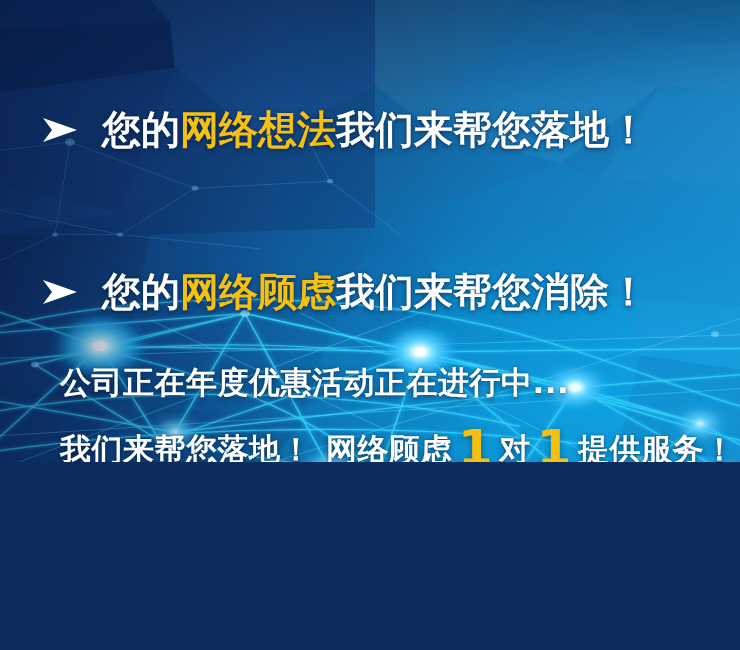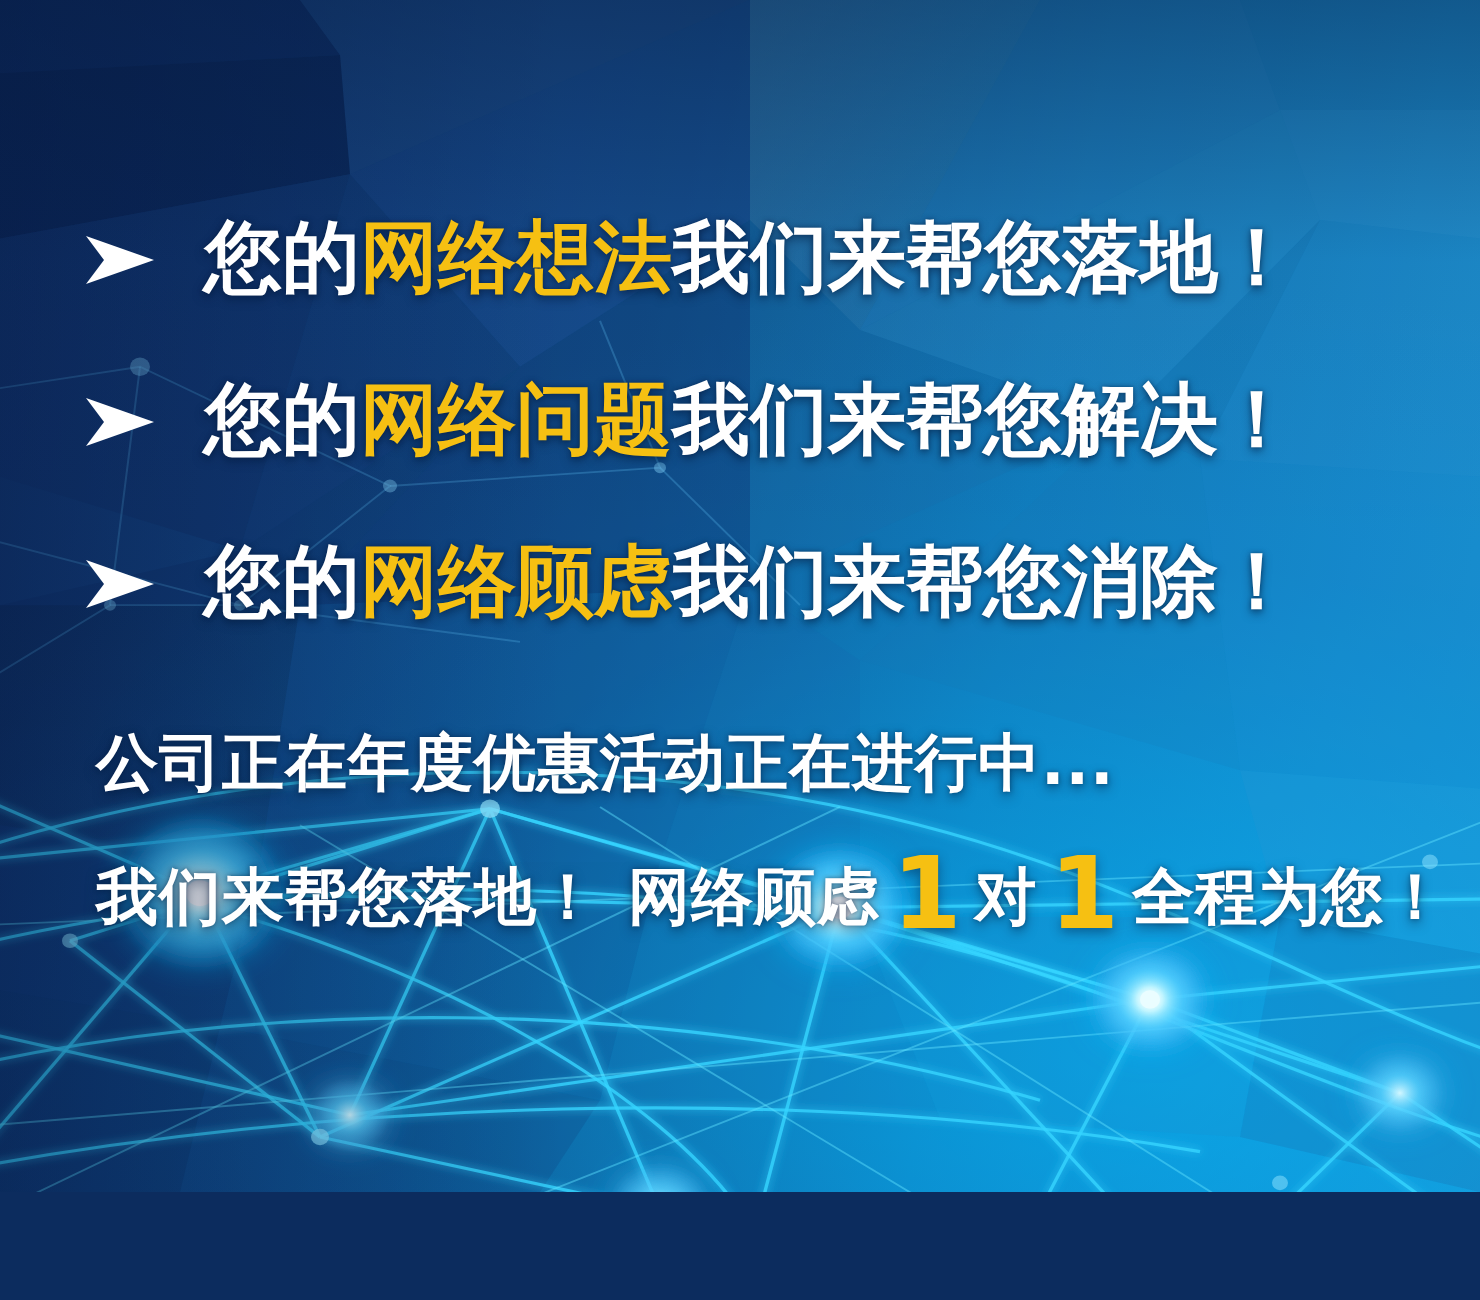--- a/index.html
+++ b/index.html
@@ -4,21 +4,21 @@
 <title>Banner</title>
 <style>
   html, body {
     margin: 0;
     padding: 0;
     background: #0c2c5e;
   }
   #banner {
     position: relative;
     width: 740px;
-    height: 596px;
+    height: 462px;
     overflow: hidden;
     font-family: "DejaVu Sans", "Liberation Sans", sans-serif;
     background: #1160a8;
     user-select: none;
   }
 
   
   .layer { position: absolute; inset: 0; }
 
   
@@ -76,21 +76,21 @@
     line-height: 50px;
     color: #ffffff;
     letter-spacing: 0px;
     white-space: nowrap;
     text-shadow: 0 2px 5px rgba(3,25,60,0.55), 0 0 2px rgba(3,25,60,0.5);
   }
   .headline .hl { color: #f6c012; }
 
   .subline {
     position: absolute;
-    left: 48px;
+    left: 60px;
     font-size: 31px;
     font-weight: 700;
     line-height: 44px;
     color: #ffffff;
     white-space: nowrap;
     text-shadow: 0 2px 6px rgba(3,25,60,0.55), 0 0 2px rgba(3,25,60,0.5);
   }
   .subline.s1 { top: 360px; letter-spacing: 0.5px; }
   .subline.s2 { top: 427px; letter-spacing: 0.5px; }
 
@@ -283,36 +283,28 @@
 
     <div class="headline-row r1">
       <span class="bullet-arrow">
         <svg viewBox="0 0 40 28" xmlns="http://www.w3.org/2000/svg">
           <path d="M3,2 L37,14 L3,26 L12,14 Z" fill="#ffffff"></path>
         </svg>
       </span>
       <span class="headline"><span>您的</span><span class="hl">网络想法</span><span>我们来帮您落地！</span></span>
     </div>
 
-    <div class="headline-row r2">
-      <span class="bullet-arrow">
-        <svg viewBox="0 0 40 28" xmlns="http://www.w3.org/2000/svg">
-          <path d="M3,2 L37,14 L3,26 L12,14 Z" fill="#ffffff"></path>
-        </svg>
-      </span>
-      <span class="headline"><span>您的</span><span class="hl">网络问题</span><span>我们来帮您解决！</span></span>
-    </div>
 
     <div class="headline-row r3">
       <span class="bullet-arrow">
         <svg viewBox="0 0 40 28" xmlns="http://www.w3.org/2000/svg">
           <path d="M3,2 L37,14 L3,26 L12,14 Z" fill="#ffffff"></path>
         </svg>
       </span>
       <span class="headline"><span>您的</span><span class="hl">网络顾虑</span><span>我们来帮您消除！</span></span>
     </div>
 
     <div class="subline s1">公司正在年度优惠活动正在进行中...</div>
 
-    <div class="subline s2"><span>我们来帮您落地！</span><span class="gap"></span><span>网络顾虑</span><span class="big-one">1</span><span>对</span><span class="big-one">1</span><span>全程为您！</span></div>
+    <div class="subline s2"><span>我们来帮您落地！</span><span class="gap"></span><span>网络顾虑</span><span class="big-one">1</span><span>对</span><span class="big-one">1</span><span>提供服务！</span></div>
 
   </div>
 </div>
 
 </body></html>

